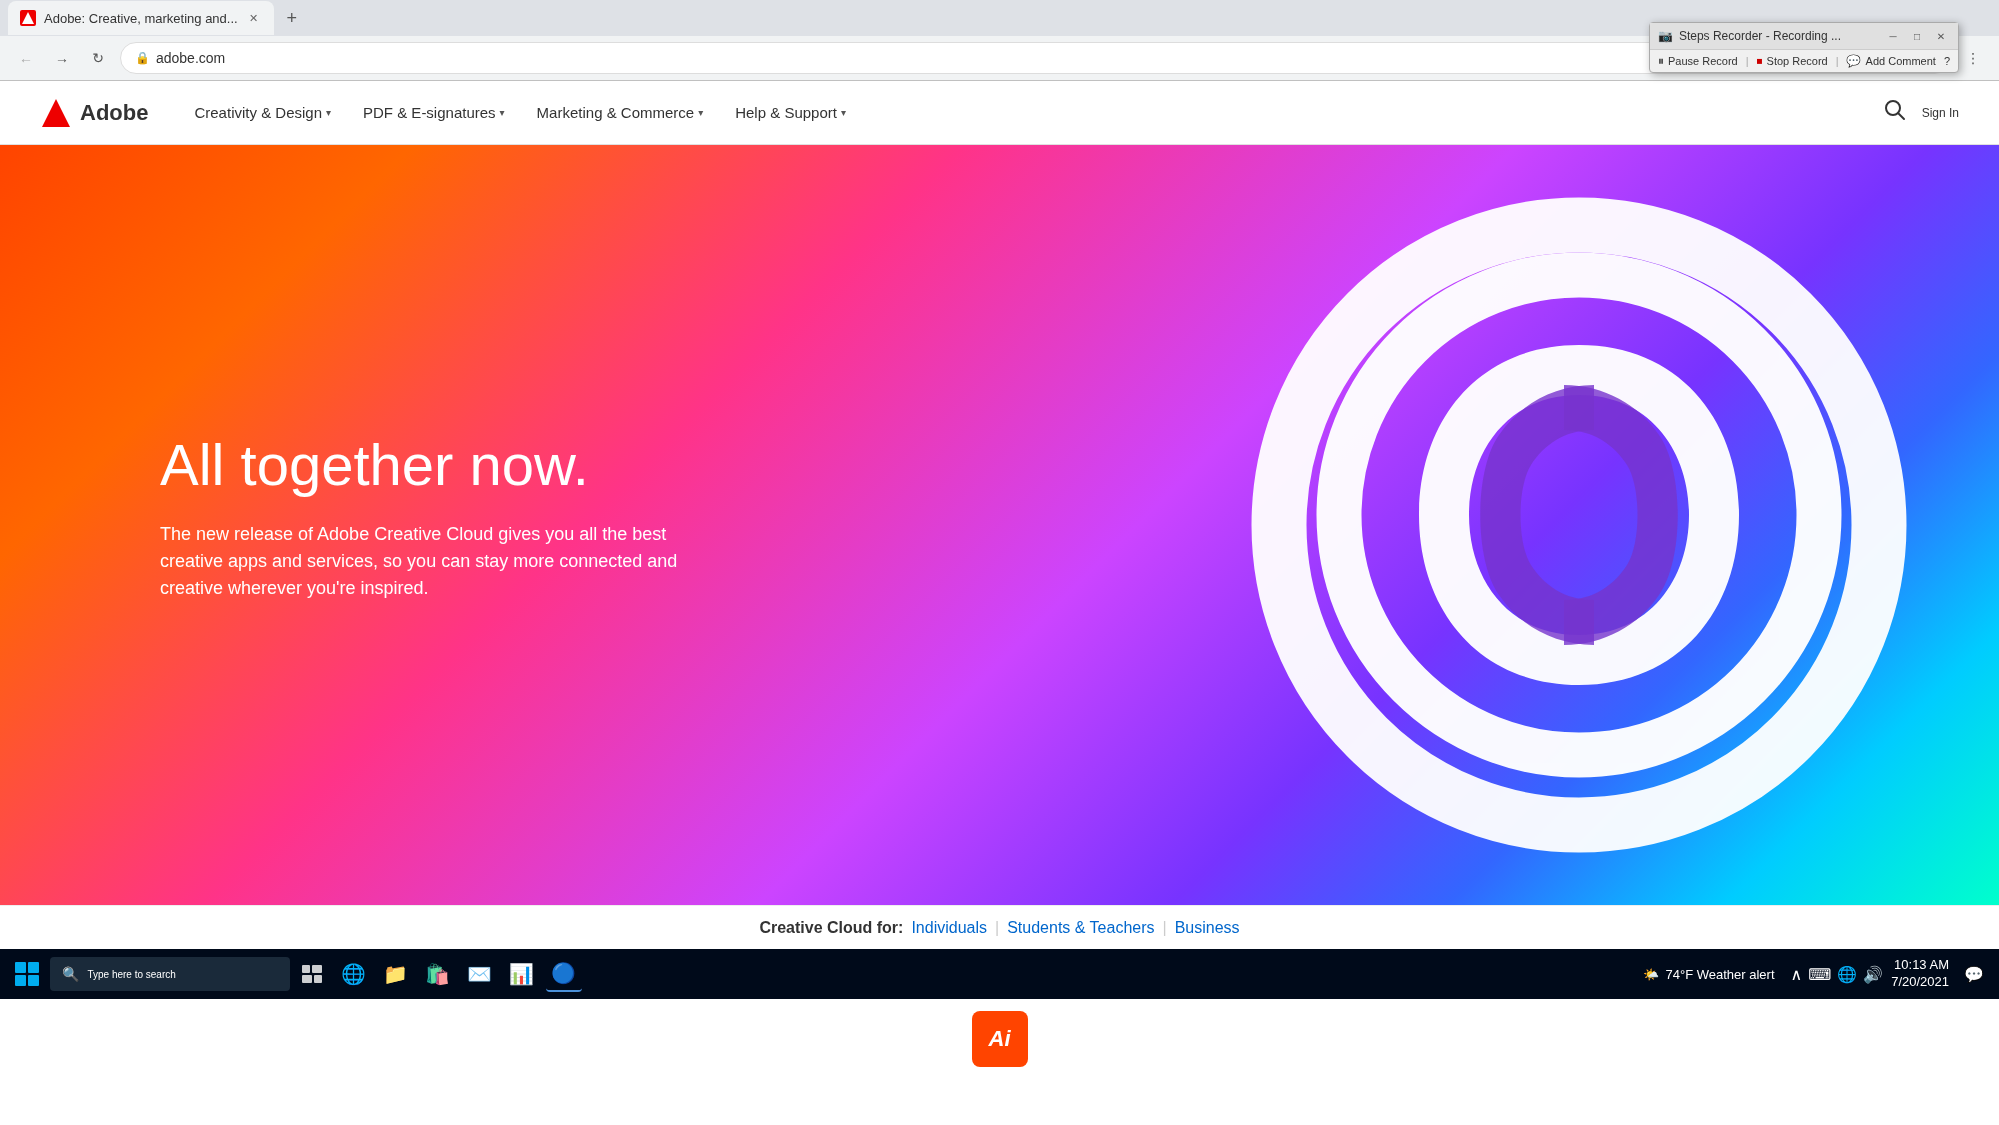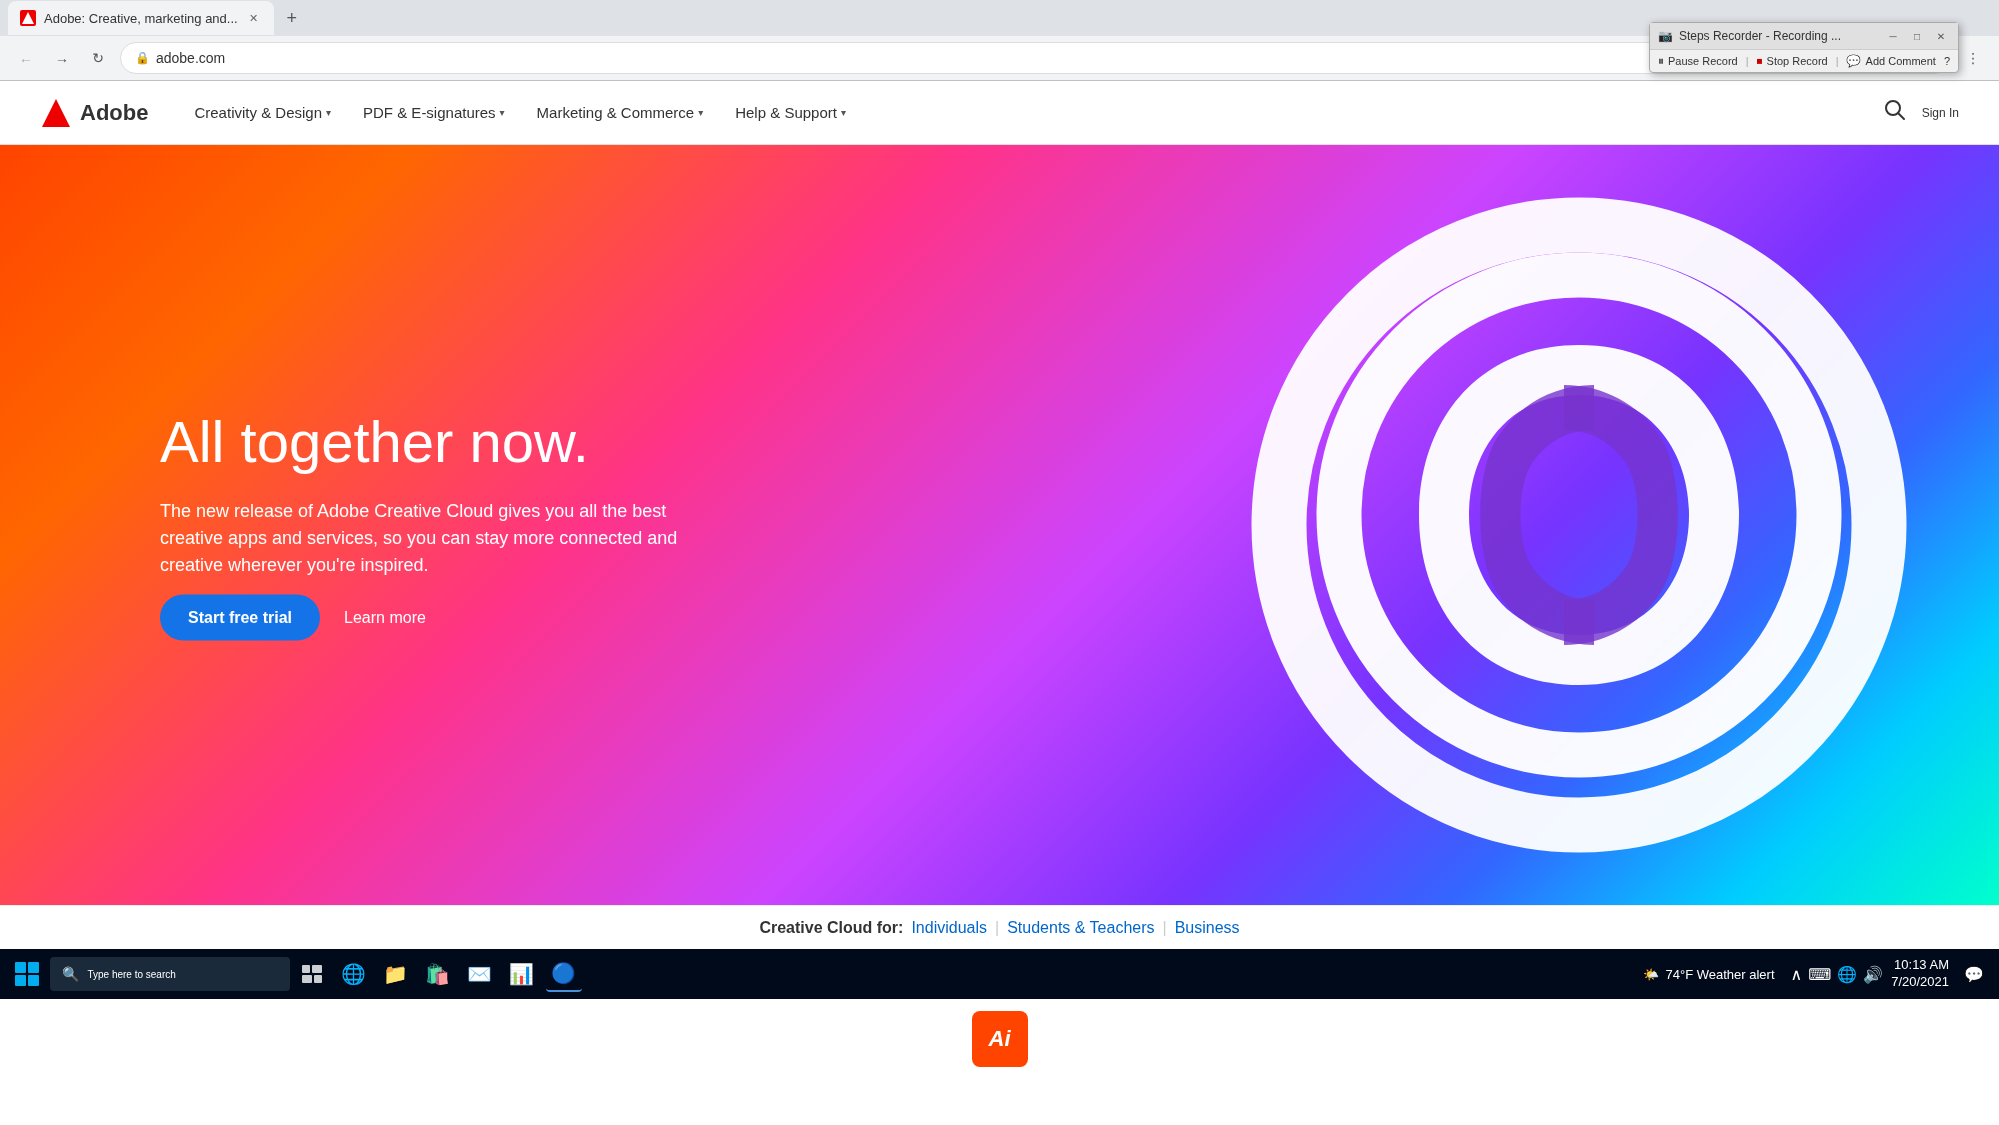--- a/index.html
+++ b/index.html
@@ -464,24 +464,20 @@
         </svg>
       </div>
       <div class="nav-signin">Sign In</div>
     </div>
   </nav>
 
   <div class="hero">
     <div class="hero-content">
       <h1 class="hero-title">All together now.</h1>
       <p class="hero-subtitle">The new release of Adobe Creative Cloud gives you all the best creative apps and services, so you can stay more connected and creative wherever you're inspired.</p>
-      <div class="hero-buttons">
-        <button class="btn-trial">Start free trial</button>
-        <span class="btn-learn">Learn more</span>
-      </div>
     </div>
 
     <div class="hero-cc-logo">
       <svg class="cc-logo-svg" viewBox="0 0 680 680" fill="none" xmlns="http://www.w3.org/2000/svg">
 
         <circle cx="340" cy="340" r="300" stroke="white" stroke-width="55" fill="none" opacity="0.95"></circle>
 
         <path d="M200 220 C200 140 280 100 340 100 C400 100 480 140 480 220 L480 300 C480 360 440 400 380 420 L380 460 C440 460 520 500 520 580 C520 640 460 680 340 680 C220 680 160 640 160 580 C160 500 240 460 300 460 L300 420 C240 400 200 360 200 300 Z" fill="none" stroke="none"></path>
 
         <path d="M200 180 C200 100 270 65 340 65 C410 65 480 100 480 180 L480 270 C480 330 445 370 390 390 L390 440 C450 450 510 490 510 570 C510 640 450 680 340 680 C230 680 170 640 170 570 C170 490 230 450 290 440 L290 390 C235 370 200 330 200 270 Z" fill="none" stroke="none"></path>

